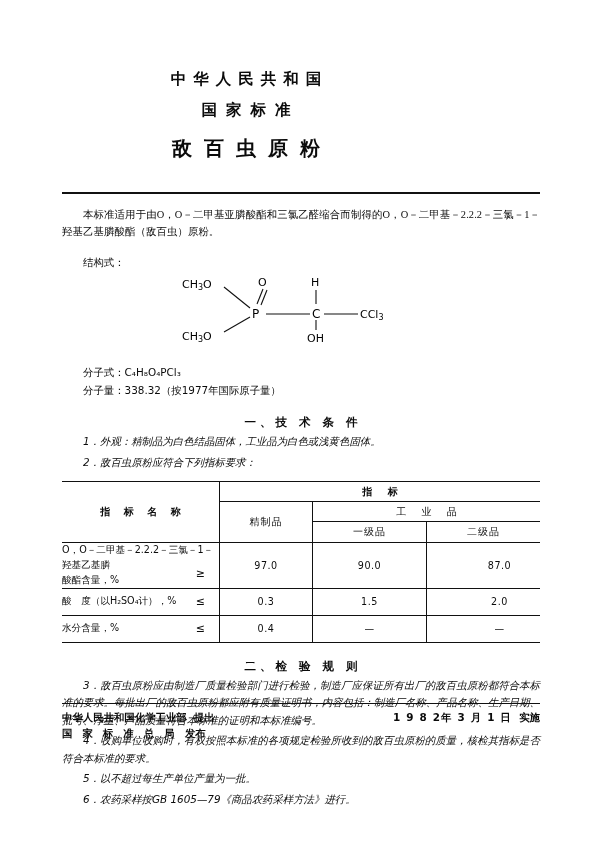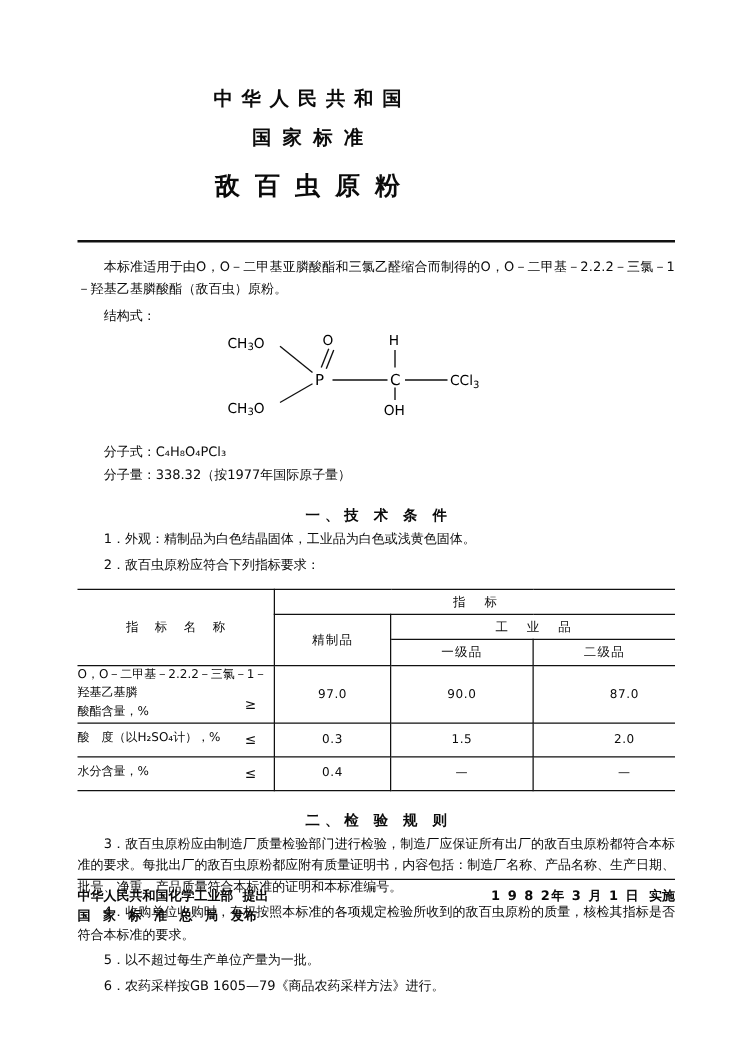--- a/index.html
+++ b/index.html
@@ -93,24 +93,24 @@
   }
 
   
   .para {
     font-size: 10.4px;
     line-height: 1.68;
     text-align: justify;
     margin-top: 12px;
     letter-spacing: 0.1px;
   }
-  .para.indent { text-indent: 21px; }
+  .para.indent { text-indent: 21px; font-family: Liberation Serif, serif; }
   .sub-label {
     font-size: 10.4px;
-    margin-top: 5px;
+    margin-top: 15px;
     text-indent: 21px;
   }
 
   
   .structure {
     position: relative;
     height: 72px;
     margin-top: 2px;
   }
   .structure svg { position: absolute; left: 120px; top: 0; }
@@ -132,35 +132,36 @@
     margin-top: 16px;
     margin-bottom: 2px;
   }
 
   .item {
     font-size: 10.4px;
     line-height: 1.68;
     text-align: justify;
     text-indent: 21px;
     margin-top: 3px;
+    font-style: italic;
   }
 
   
   table.spec {
     width: 478px;
     border-collapse: collapse;
     margin-top: 10px;
     font-size: 9.6px;
   }
   table.spec td, table.spec th {
     border: 0.8px solid #111;
     font-weight: normal;
     padding: 0;
   }
-  table.spec .outer-top { border-top: 1.8px solid #111; }
+  table.spec .outer-top { border-top: 1.8px solid #111; font-weight: bold; }
   table.spec .outer-bot { border-bottom: 1.8px solid #111; }
   .th-name {
     text-align: center;
     vertical-align: middle;
     letter-spacing: 5px;
     text-indent: 5px;
     font-size: 10px;
     height: 58px;
     border-left: none !important;
   }

